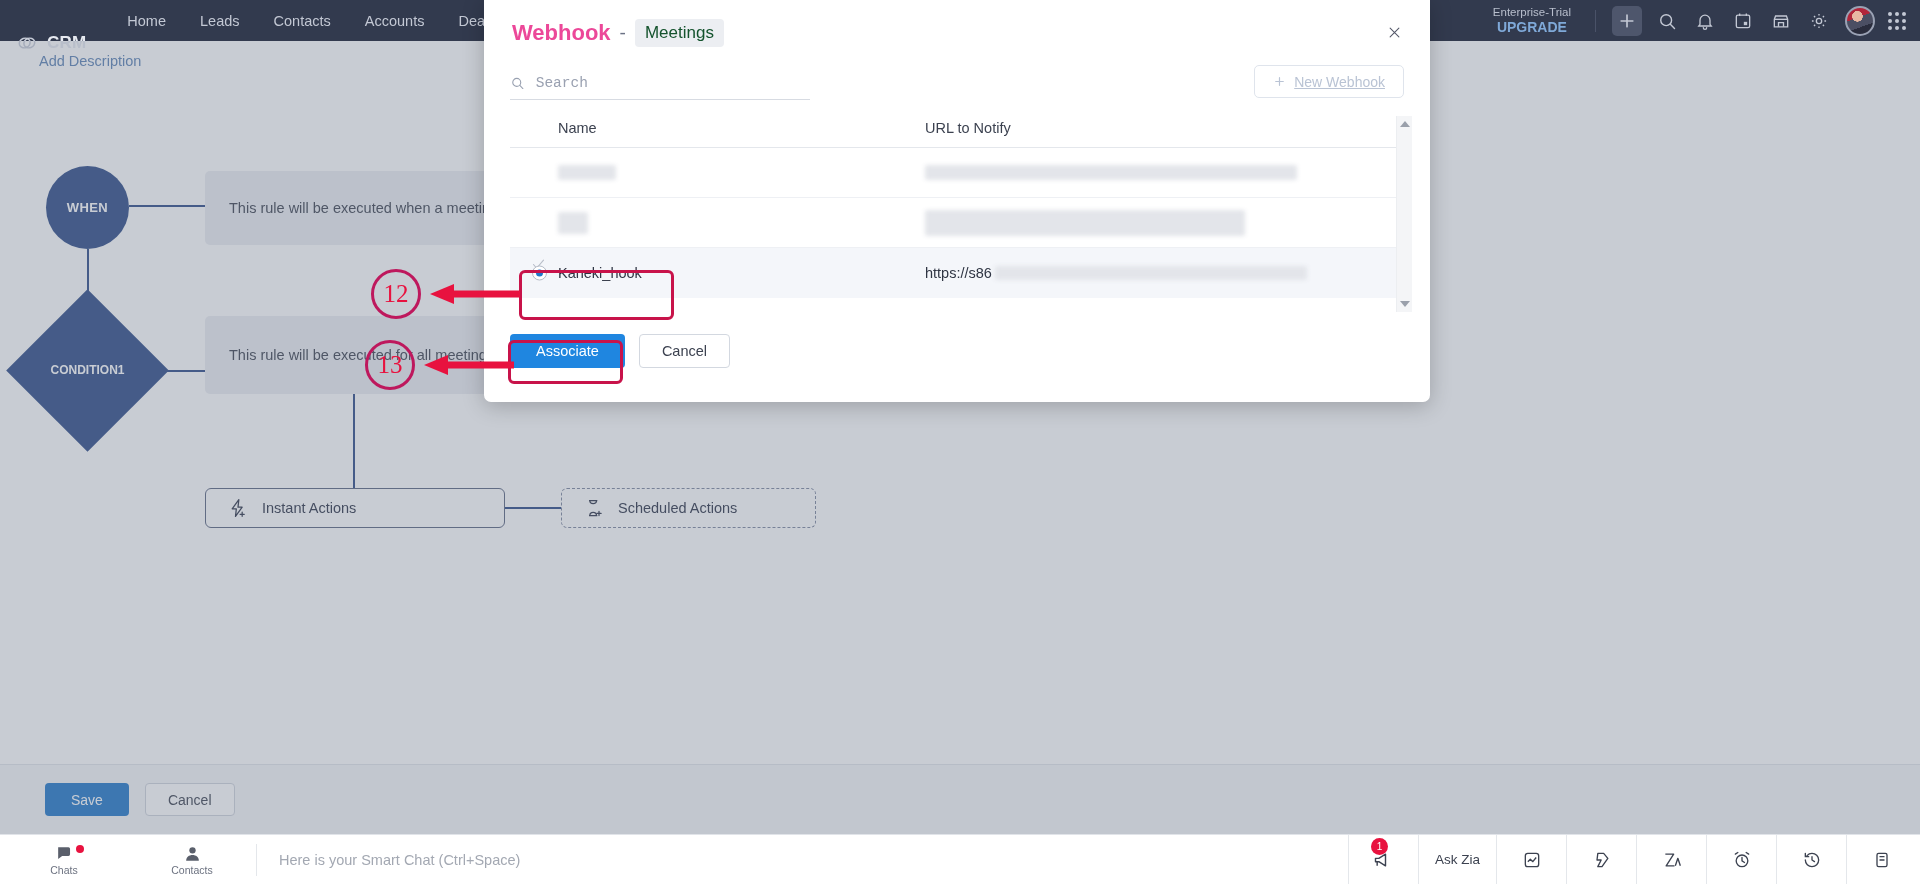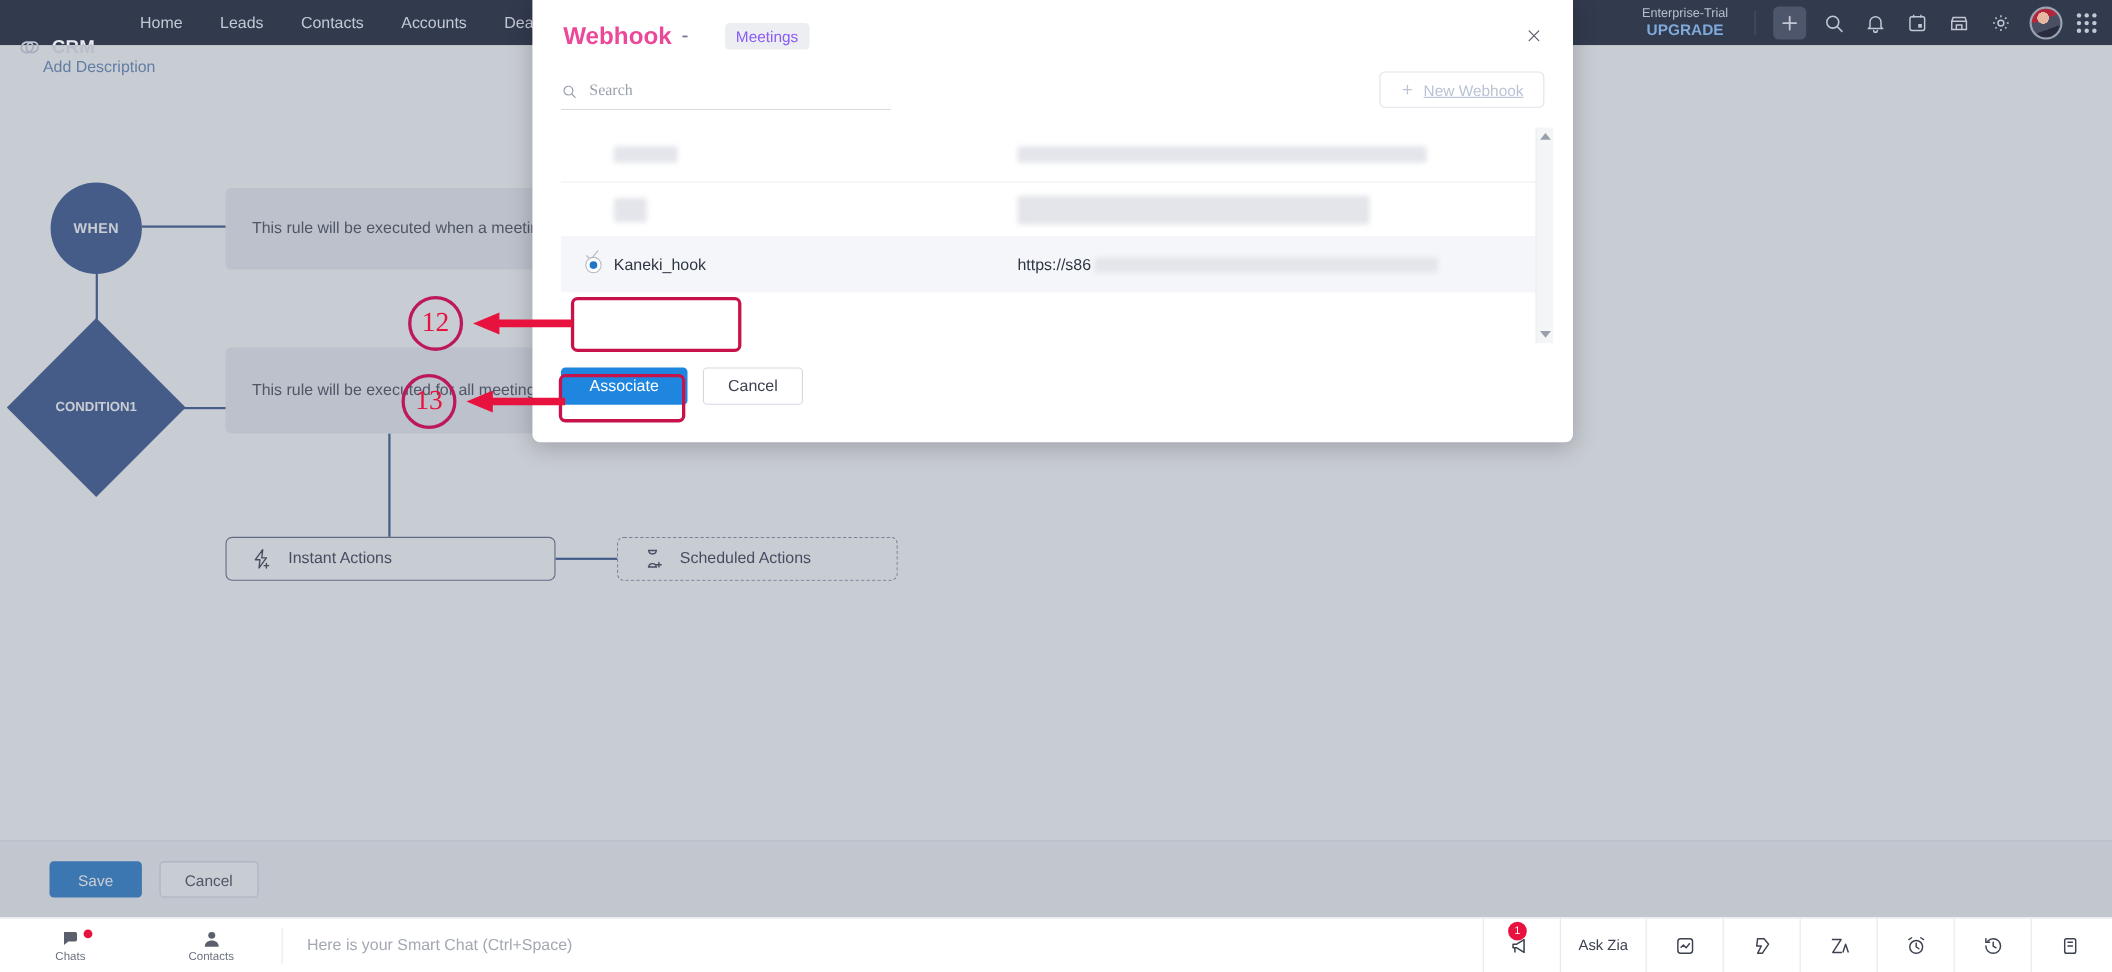--- a/index.html
+++ b/index.html
@@ -116,37 +116,37 @@
   
   .modal{
     position:absolute; left:484px; top:0px; width:946px; height:402px;
     background:#fff; border-radius:0 0 7px 7px; z-index:30;
     box-shadow:0 4px 22px rgba(0,0,0,.22);
   }
   .modal-head{ height:65px; display:flex; align-items:center; padding:0 22px 0 28px;}
   .modal-title{ font-size:22px; font-weight:bold; color:#ec4899;}
   .modal-dash{ font-size:19px; color:#6b7285; margin:0 9px;}
   .modal-chip{
-    background:#eceef2; color:#8b5cf6; font-size:14px;
-    padding:4px 10px; border-radius:4px;margin-left:24px;
+    background:#eceef2; color:#14532d; font-size:17px;
+    padding:4px 10px; border-radius:4px;
   }
   .modal-close{
     margin-left:auto; width:28px;height:28px; display:flex;align-items:center;justify-content:center;
     cursor:pointer; color:#55596a;
   }
 
   .modal-toolbar{ display:flex; align-items:flex-end; padding:0 26px; gap:20px;}
   .searchwrap{
     position:relative; width:300px; border-bottom:1px solid #d7dbe2; padding:0 0 7px 0;
     display:flex;align-items:center; gap:9px;
   }
   .search-ic{ width:16px;height:16px;color:#98a0b0;}
   .search-in{
     border:none; outline:none; font-size:14.5px; color:#a21caf; width:100%;
-    background:transparent; font-family:Liberation Serif, serif;
+    background:transparent; font-family:Liberation Mono, monospace;
   }
   .search-in::placeholder{ color:#9aa1b1;}
   .newhook{
     margin-left:auto; margin-bottom:2px;
     border:1px solid #dfe4ec; border-radius:5px; background:#fff;
     color:#b9c3d4; font-size:14px; height:33px; padding:0 18px;
     display:flex;align-items:center;gap:8px; cursor:pointer;
     font-family:"Liberation Sans", sans-serif;
     text-decoration:underline;
   }
@@ -391,20 +391,24 @@
     </div>
     <button class="newhook">
       <svg width="13" height="13" viewBox="0 0 24 24" fill="none" stroke="currentColor" stroke-width="2.2" stroke-linecap="round">
           <path d="M12 5v14M5 12h14"></path>
         </svg>
       <span>New Webhook</span>
     </button>
   </div>
 
   <div class="tablewrap">
+    <div class="thead">
+      <div class="th-name">Name</div>
+      <div class="th-url">URL to Notify</div>
+    </div>
 
     <div class="tbody">
 
       <div class="trow">
         <div class="td-name">
           <span class="blur" style="width:58px;height:15px;"></span>
         </div>
         <div class="td-url">
           <span class="blur" style="width:372px;height:15px;"></span>
         </div>

